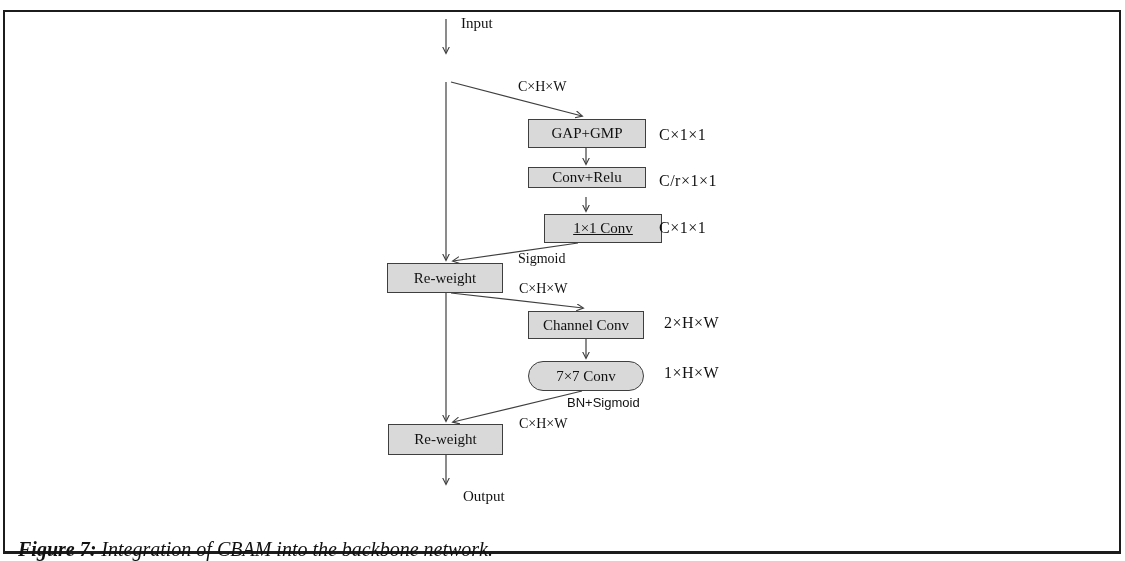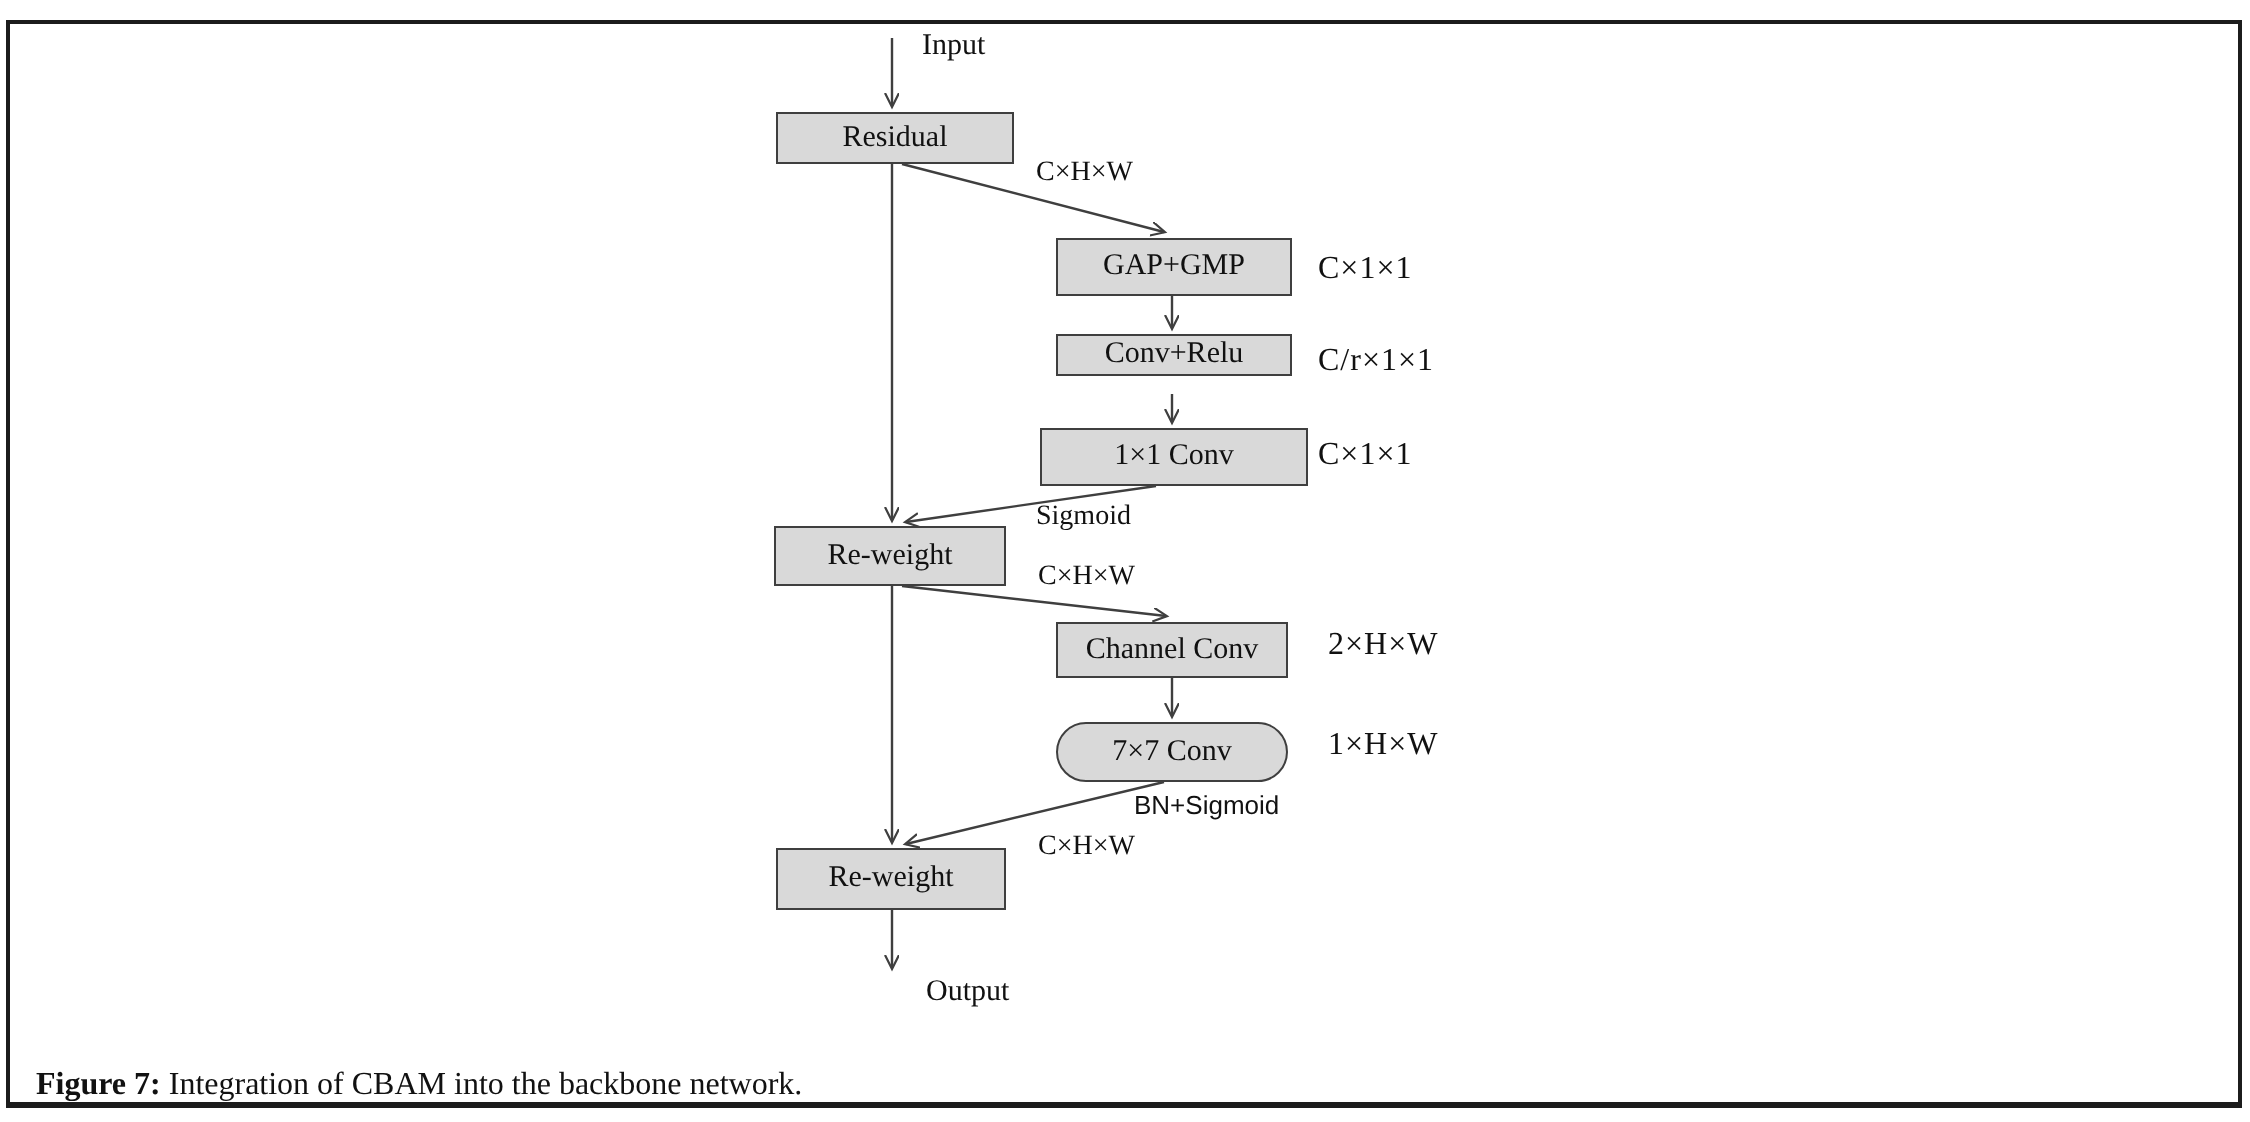--- a/index.html
+++ b/index.html
@@ -54,30 +54,31 @@
   }
   .lbl-sm   { font-size: 14px; }
   .lbl-md   { font-size: 15px; }
   .lbl-dim  { font-size: 16px; letter-spacing: 0.5px; }
   .lbl-sans { font-family: "Liberation Sans", sans-serif; font-size: 13px; }
   #caption {
     position: absolute;
     left: 18px;
     top: 518px;
     font-family: "Liberation Serif", serif;
-    font-size: 16px;
+    font-size: 20px;
     color: #111111;
+    font-style: italic;
   }
   #caption .cap-label { font-weight: bold; }
 
   
   #n-residual     { left: 388px; top:  56px; width: 119px; height: 26px; }
   #n-gap-gmp      { left: 528px; top: 119px; width: 118px; height: 29px; }
   #n-conv-relu    { left: 528px; top: 167px; width: 118px; height: 21px; }
-  #n-conv-1x1     { left: 520px; top: 214px; width: 134px; height: 29px; }
+  #n-conv-1x1     { left: 544px; top: 214px; width: 118px; height: 29px; text-decoration: underline; }
   #n-reweight1    { left: 387px; top: 263px; width: 116px; height: 30px; }
   #n-channel-pool { left: 528px; top: 311px; width: 116px; height: 28px; }
   #n-conv-7x7     { left: 528px; top: 361px; width: 116px; height: 30px; border-radius: 15px; }
   #n-reweight2    { left: 388px; top: 424px; width: 115px; height: 31px; }
 
   
   #l-input     { left: 461px; top:  15px; }
   #l-chw-1     { left: 518px; top:  79px; }
   #l-c11-gap   { left: 659px; top: 126px; }
   #l-cr11      { left: 659px; top: 172px; }
@@ -111,21 +112,20 @@
       <path d="M586,197 L586,211" marker-end="url(#arrow)"></path>
       <path d="M578,243 L453,261" marker-end="url(#arrow)"></path>
       <path d="M446,293 L446,421" marker-end="url(#arrow)"></path>
       <path d="M451,293 L583,308" marker-end="url(#arrow)"></path>
       <path d="M586,339 L586,358" marker-end="url(#arrow)"></path>
       <path d="M582,391 L453,422" marker-end="url(#arrow)"></path>
       <path d="M446,455 L446,484" marker-end="url(#arrow)"></path>
     </g>
   </svg>
 
-  <div class="node" id="n-residual">Residual</div>
   <div class="node" id="n-gap-gmp">GAP+GMP</div>
   <div class="node" id="n-conv-relu">Conv+Relu</div>
   <div class="node" id="n-conv-1x1">1×1 Conv</div>
   <div class="node" id="n-reweight1">Re-weight</div>
   <div class="node" id="n-channel-pool">Channel Conv</div>
   <div class="node" id="n-conv-7x7">7×7 Conv</div>
   <div class="node" id="n-reweight2">Re-weight</div>
 
   <div class="lbl lbl-md" id="l-input">Input</div>
   <div class="lbl lbl-sm" id="l-chw-1">C×H×W</div>

